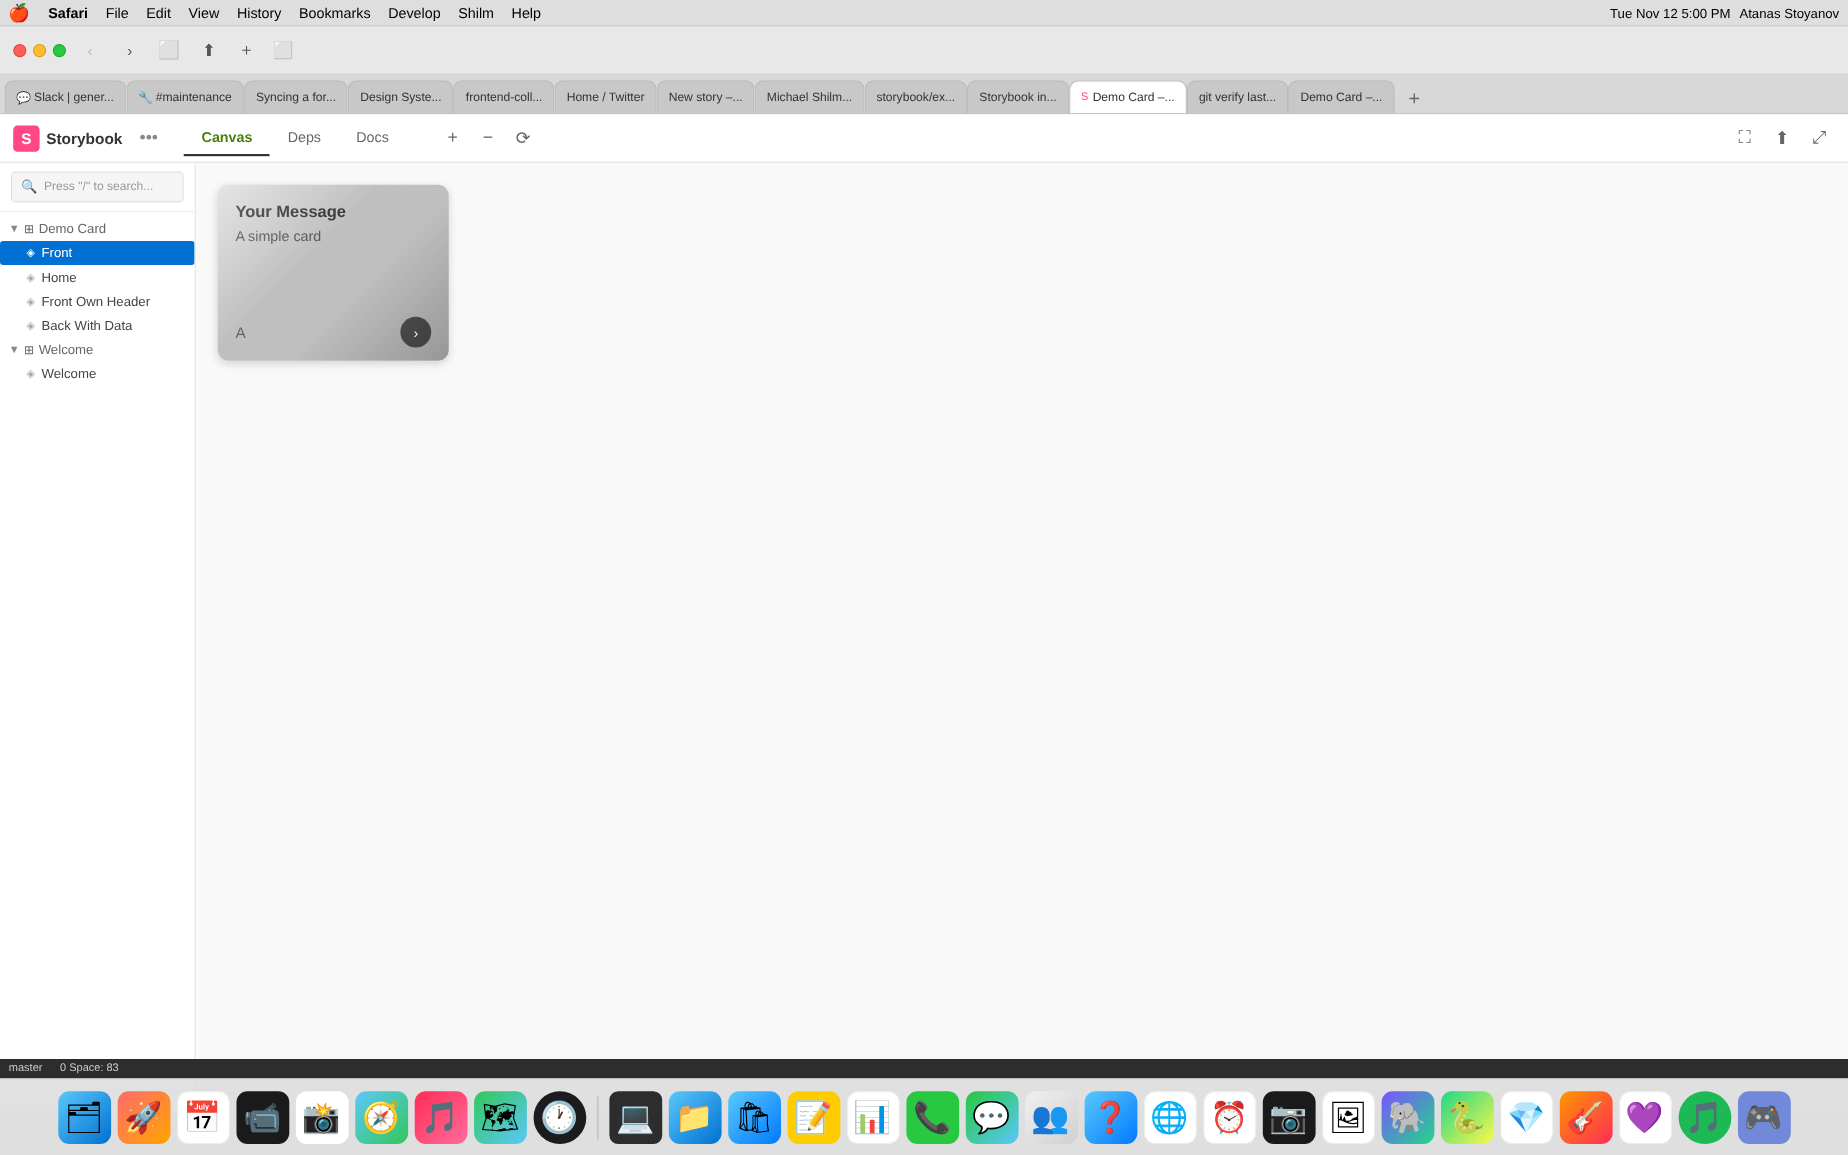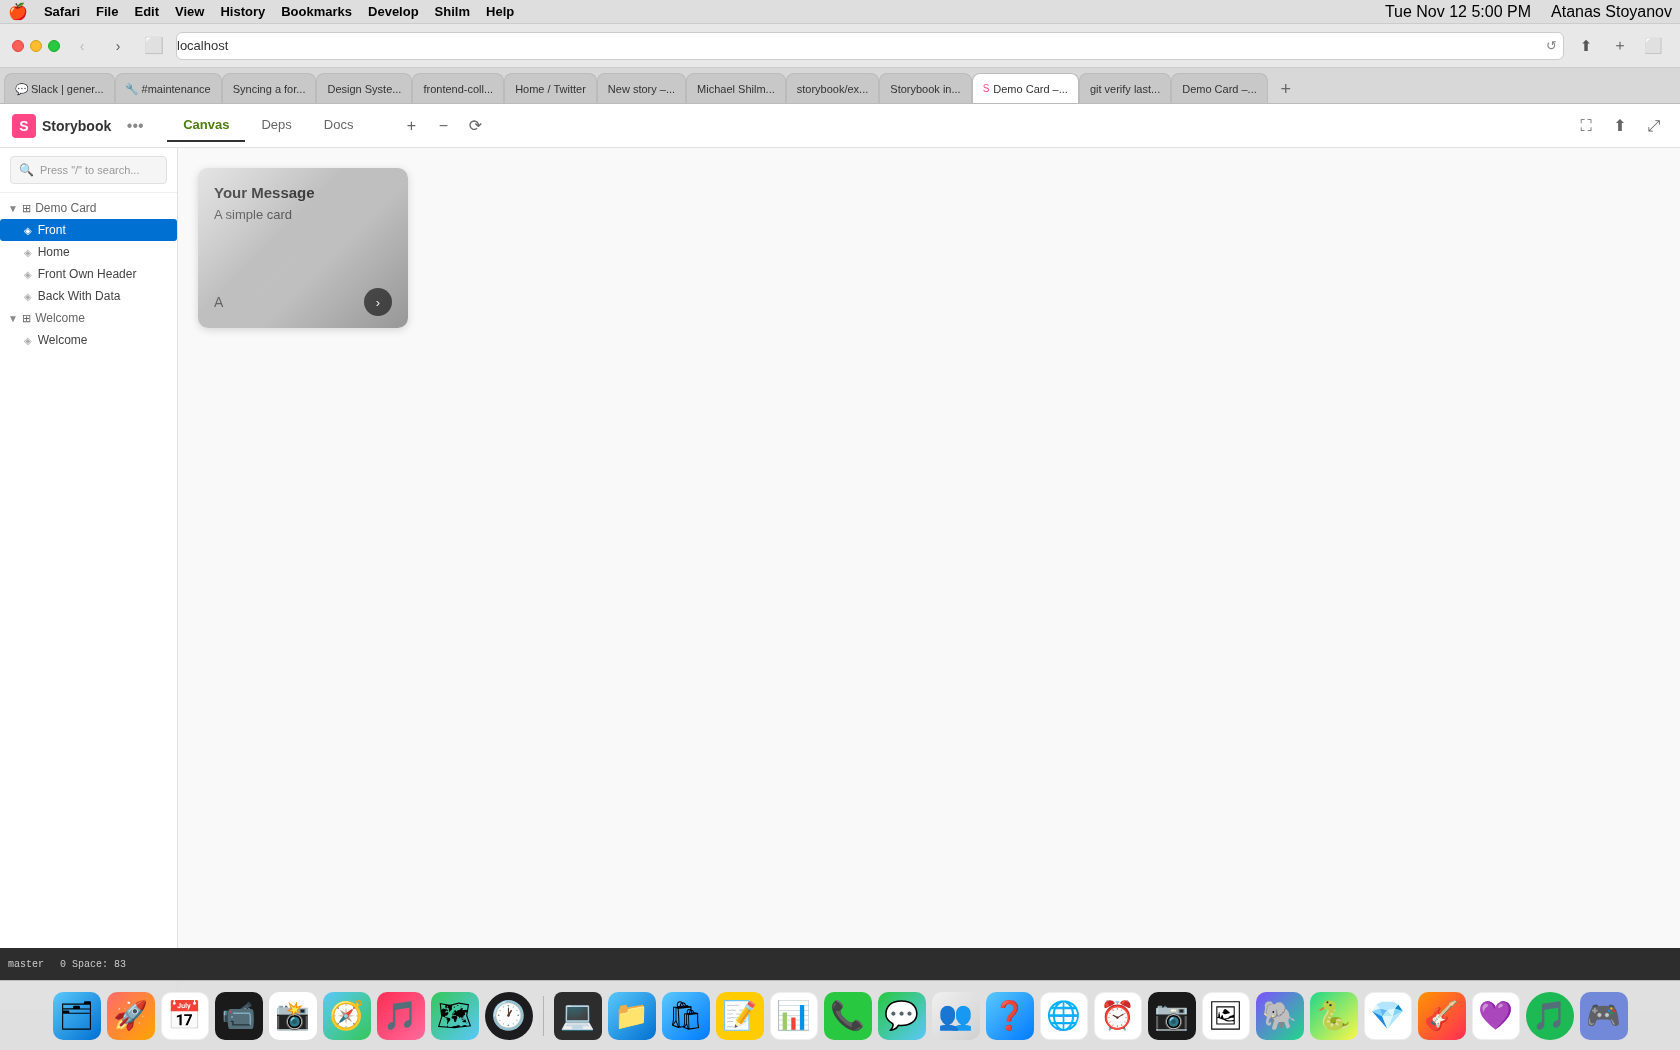--- a/index.html
+++ b/index.html
@@ -12,22 +12,22 @@
       display: flex;
       align-items: center;
       padding: 0 8px;
       font-size: 13px;
       gap: 16px;
       border-bottom: 1px solid #ccc;
       position: relative;
       z-index: 100;
     }
     .menu-bar-left { display: flex; align-items: center; gap: 16px; }
-    .menu-bar-right { display: flex; align-items: center; gap: 20px; margin-left: auto; font-size: 16px; }
-    .menu-item { font-size: 13px; cursor: pointer; font-weight: 700; }
+    .menu-bar-right { display: flex; align-items: center; gap: 8px; margin-left: auto; font-size: 12px; }
+    .menu-item { font-size: 13px; cursor: pointer; font-weight: 400; }
     .menu-item-bold { font-weight: 700; }
 
     
     .traffic-lights { display: flex; gap: 6px; align-items: center; }
     .tl { width: 12px; height: 12px; border-radius: 50%; cursor: pointer; }
     .tl-red { background: #ff5f57; border: 0.5px solid #e0443e; }
     .tl-yellow { background: #febc2e; border: 0.5px solid #d4a012; }
     .tl-green { background: #28c840; border: 0.5px solid #1aab29; }
 
     
@@ -250,33 +250,32 @@
     }
     .dock-icon {
       width: 48px; height: 48px; border-radius: 10px; cursor: pointer;
       display: flex; align-items: center; justify-content: center; font-size: 28px;
       transition: transform 0.1s;
     }
     .dock-separator { width: 1px; height: 40px; background: rgba(0,0,0,0.2); margin: 0 4px; }
 
     
     .status-bar {
-      height: 32px;
+      height: 17px;
       background: #2d2d2d;
       display: flex;
       align-items: center;
       padding: 0 8px;
       font-size: 10px;
       color: #ccc;
       gap: 16px;
       position: fixed;
       bottom: 70px;
       left: 0;
       right: 0;
-      font-family: Liberation Mono, monospace;
     }
 
     
     ::-webkit-scrollbar { width: 6px; height: 6px; }
     ::-webkit-scrollbar-track { background: transparent; }
     ::-webkit-scrollbar-thumb { background: #ccc; border-radius: 3px; }
   </style>
 </head>
 <body>
 
@@ -301,24 +300,20 @@
 
 <div class="browser-toolbar">
   <div class="traffic-lights">
     <div class="tl tl-red"></div>
     <div class="tl tl-yellow"></div>
     <div class="tl tl-green"></div>
   </div>
   <button class="nav-btn disabled">‹</button>
   <button class="nav-btn">›</button>
   <button class="sidebar-toggle">⬜</button>
-  <div class="address-bar">
-    <span>localhost</span>
-    <span class="address-bar-refresh">↺</span>
-  </div>
   <div class="toolbar-right">
     <button class="toolbar-icon-btn">⬆</button>
     <button class="toolbar-icon-btn">＋</button>
     <button class="toolbar-icon-btn">⬜</button>
   </div>
 </div>
 
 <div class="browser-tabs">
   <div class="tab">
     <span class="tab-favicon">💬</span>

